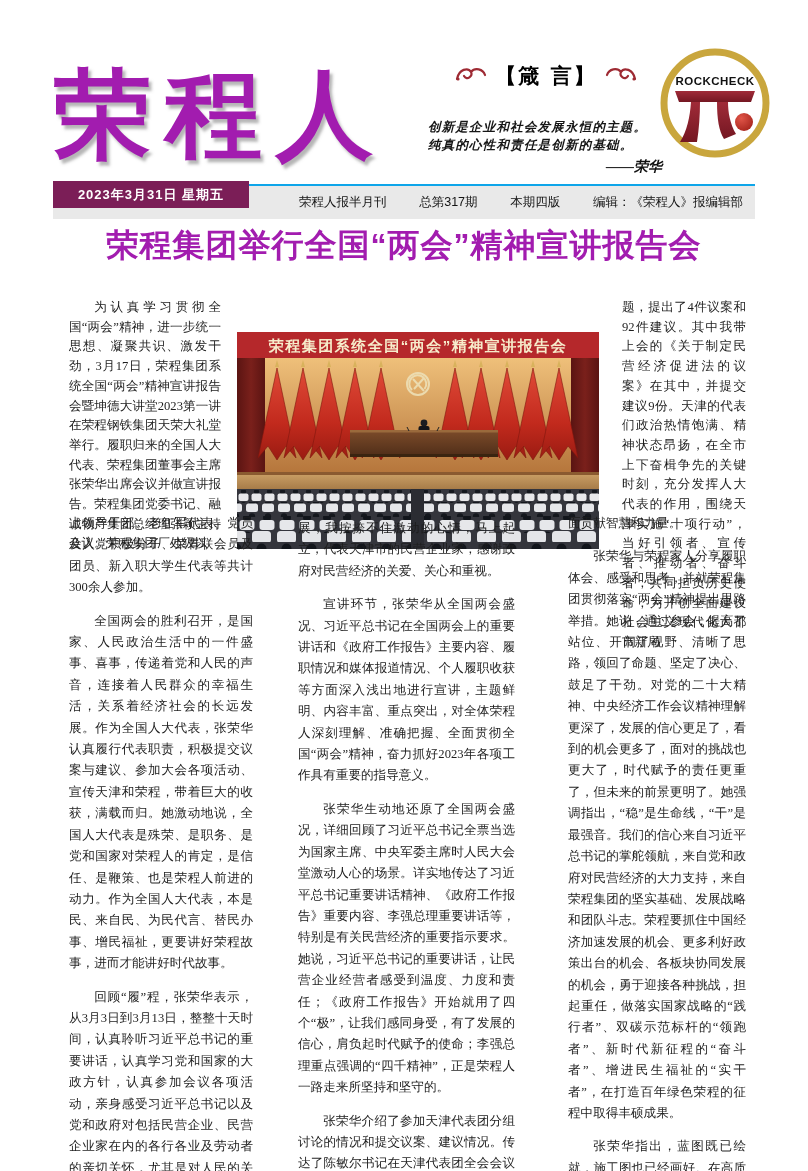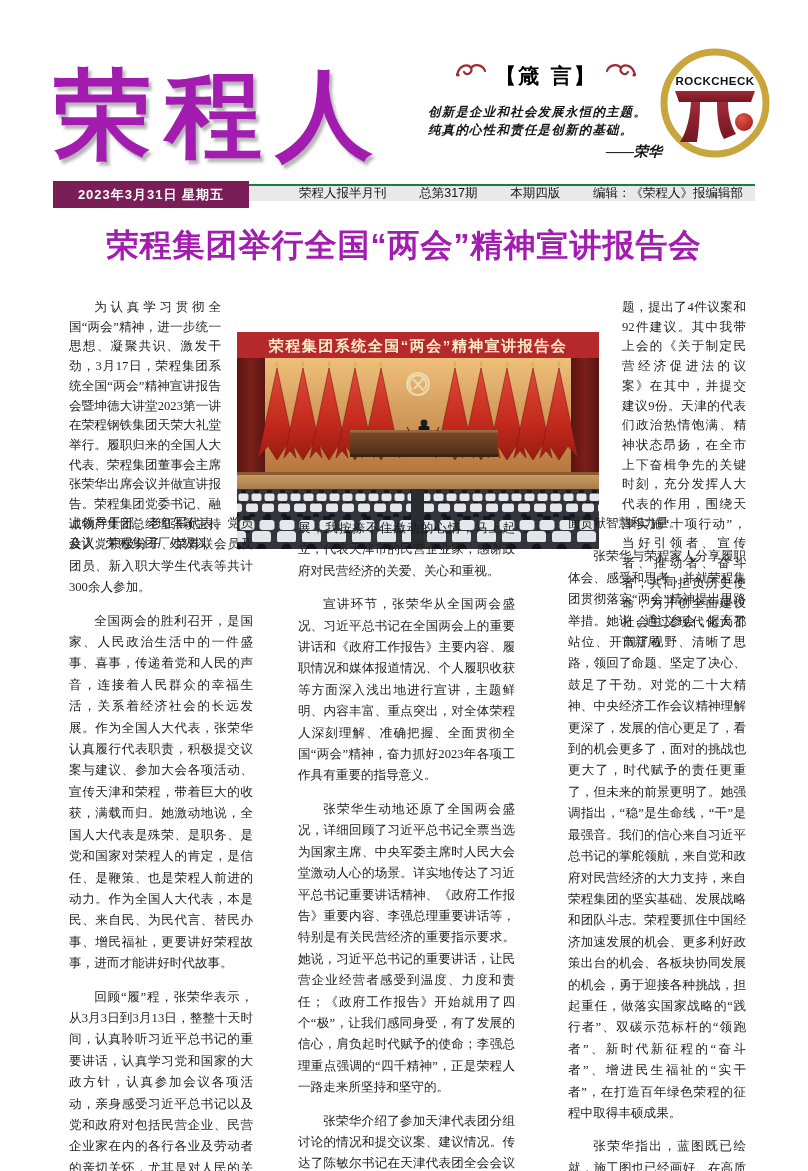--- a/index.html
+++ b/index.html
@@ -4,33 +4,33 @@
 <style>
   html,body{margin:0;padding:0;background:#fff;}
   .page{position:relative;width:808px;height:1171px;background:#ffffff;overflow:hidden;
         font-family:"Liberation Serif",serif;}
 
   
   .masthead-title{position:absolute;left:54px;top:66px;font-size:97px;line-height:1;
     font-weight:bold;color:#a21caf;letter-spacing:14px;font-family:"DejaVu Serif",serif;
     text-shadow:3px 4px 3px rgba(110,110,110,.5);}
   .motto{position:absolute;left:428px;top:62px;width:236px;}
-  .motto-head{display:flex;justify-content:center;gap:8px;}
+  .motto-head{display:flex;align-items:center;justify-content:center;gap:8px;}
   .motto-title{font-size:21px;font-weight:bold;letter-spacing:2px;color:#000;
     font-family:"DejaVu Serif",serif;}
   .motto-line{font-size:12.5px;font-style:italic;font-weight:bold;letter-spacing:1.2px;
-    margin-top:14px;color:#161616;}
+    margin-top:29px;color:#161616;}
   .motto-line + .motto-line{margin-top:1px;}
   .motto-sign{text-align:right;font-size:14px;font-style:italic;font-weight:bold;
     margin-top:4px;padding-right:2px;color:#111;}
   .logo{position:absolute;left:656px;top:44px;width:118px;height:118px;}
 
   
-  .info-gray{position:absolute;left:53px;top:184px;width:702px;height:17px;background:#E9E9E9;
-    border-top:2px solid #15803d;box-sizing:border-box;display:flex;align-items:center;
+  .info-gray{position:absolute;left:53px;top:184px;width:702px;height:35px;background:#E9E9E9;
+    border-top:2px solid #0ea5e9;box-sizing:border-box;display:flex;align-items:center;
     justify-content:space-between;padding:0 12px 0 246px;
     font-family:"Liberation Sans",sans-serif;font-size:12.5px;color:#141414;white-space:nowrap;}
   .info-date{position:absolute;left:53px;top:181px;width:196px;height:27px;background:#7B1E57;
     color:#fff;display:flex;align-items:center;justify-content:center;
     font-family:"Liberation Sans",sans-serif;font-weight:bold;font-size:13px;letter-spacing:1px;}
 
   
   .headline{position:absolute;left:0;top:224px;width:100%;margin:0;text-align:center;
     font-family:"Liberation Sans",sans-serif;font-weight:bold;font-size:32px;
     color:#a21caf;letter-spacing:1px;}

